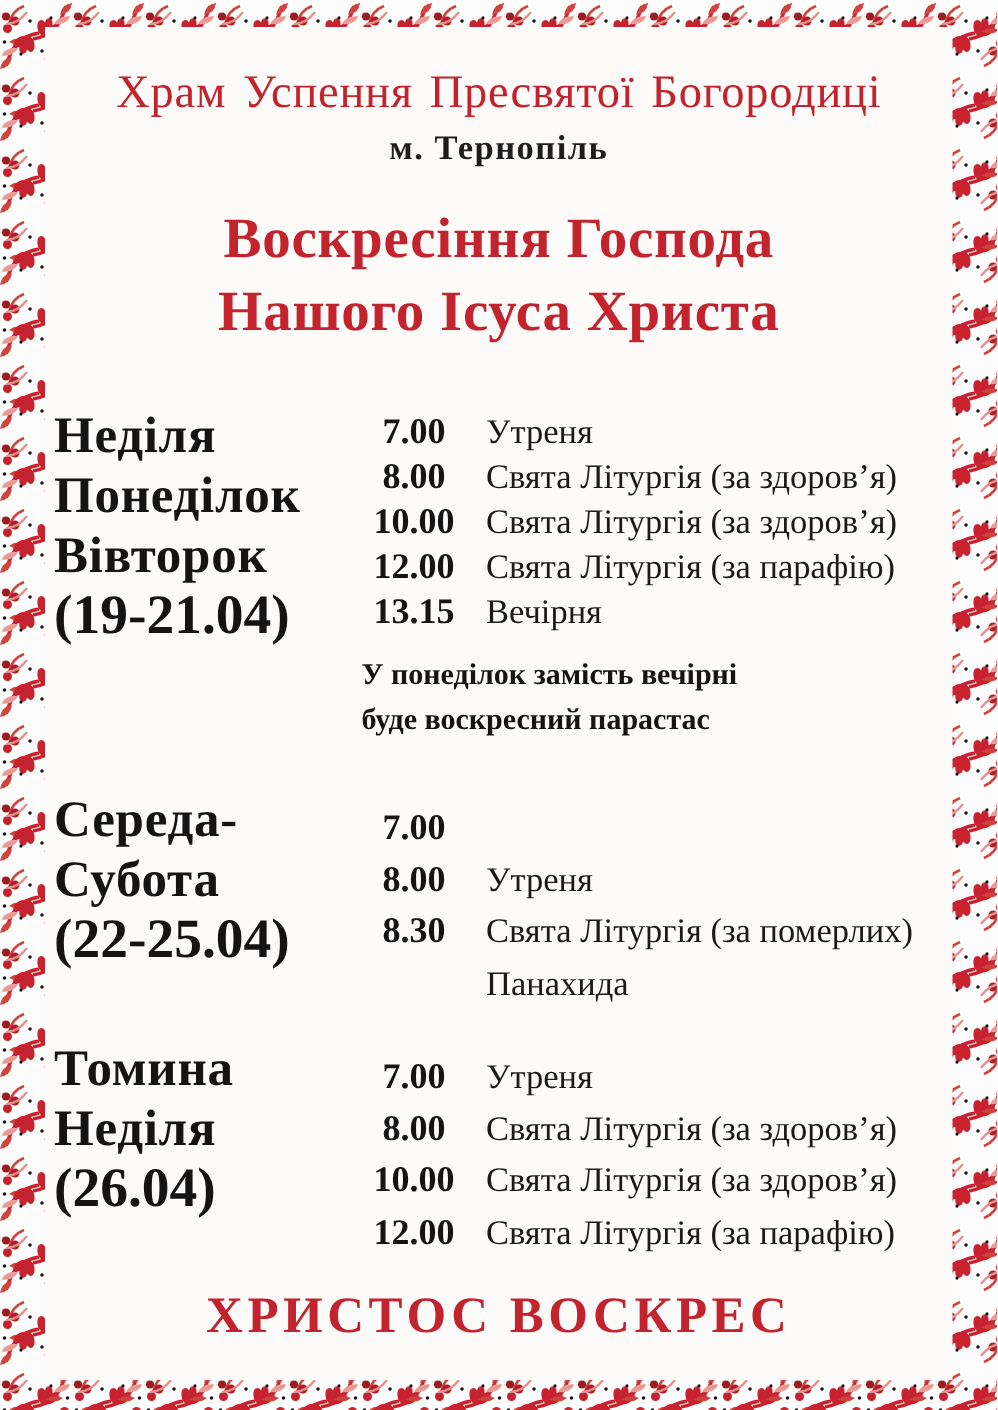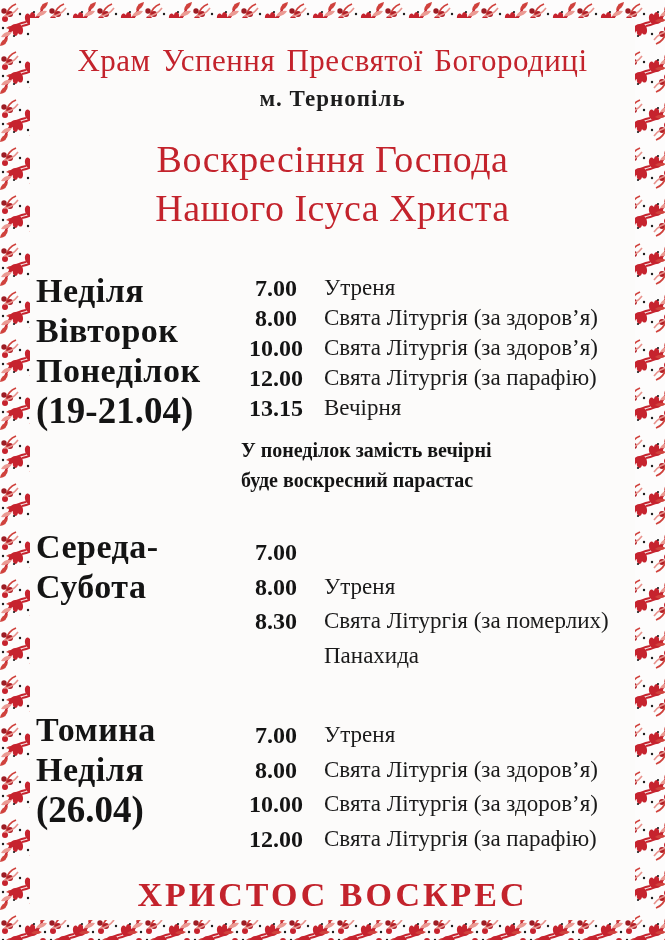--- a/index.html
+++ b/index.html
@@ -19,25 +19,25 @@
   .church{
     margin:8px 0 0 0;text-align:center;font-size:31px;line-height:37px;
     font-weight:400;color:var(--red);word-spacing:3px;letter-spacing:.5px;
   }
   .city{
     margin-top:6px;text-align:center;font-size:23px;line-height:28px;
     font-weight:600;color:#1d1d1d;letter-spacing:1px;
   }
   .feast{
     margin-top:22px;text-align:center;font-size:38px;line-height:49px;
-    font-weight:400;color:var(--red);letter-spacing:.5px;
+    font-weight:700;color:var(--red);letter-spacing:.5px;
   }
   .section{display:flex;margin-top:38px;}
   .section.loose{margin-top:32px;}
-  .section.last{margin-top:37px;}
+  .section.last{margin-top:20px;}
   .days{flex:0 0 205px;width:205px;font-size:34px;line-height:40px;font-weight:700;color:#141414;letter-spacing:.5px;}
   .day-line.day-date{font-size:37px;letter-spacing:0;}
   .right-col{flex:1;padding-top:2px;}
   .loose .right-col{padding-top:8px;}
   .entry-row{display:flex;align-items:flex-start;line-height:30px;font-family:Liberation Serif, serif;}
   .loose .entry-row{line-height:34.5px;}
   .time{flex:0 0 70px;text-align:center;font-size:24px;font-weight:700;color:#141414;}
   .service{font-size:23px;color:#1a1a1a;padding-left:13px;white-space:nowrap;}
   .note{margin-top:12px;max-width:380px;font-size:20px;line-height:30px;font-weight:700;color:#141414;}
   .footer{
@@ -80,22 +80,22 @@
     <div class="city">м. Тернопіль</div>
     <div class="feast">
       <div>Воскресіння Господа</div>
       <div>Нашого Ісуса Христа</div>
     </div>
 
     <div id="sections">
         <div class="section">
           <div class="days">
             <div class="day-line">Неділя</div>
+            <div class="day-line">Понеділок</div>
             <div class="day-line">Вівторок</div>
-            <div class="day-line">Понеділок</div>
             <div class="day-line day-date">(19-21.04)</div>
           </div>
           <div class="right-col">
             <div class="entry-row">
               <span class="time">7.00</span>
               <span class="service">Утреня</span>
             </div>
             <div class="entry-row">
               <span class="time">8.00</span>
               <span class="service">Свята Літургія (за здоров’я)</span>
@@ -115,20 +115,21 @@
             <div class="note">
               <div class="note-line">У понеділок замість вечірні</div>
               <div class="note-line">буде воскресний парастас</div>
             </div>
           </div>
         </div>
         <div class="section loose">
           <div class="days">
             <div class="day-line">Середа-</div>
             <div class="day-line">Субота</div>
+            <div class="day-line day-date">(22-25.04)</div>
           </div>
           <div class="right-col">
             <div class="entry-row">
               <span class="time">7.00</span>
             </div>
             <div class="entry-row">
               <span class="time">8.00</span>
               <span class="service">Утреня</span>
             </div>
             <div class="entry-row">

